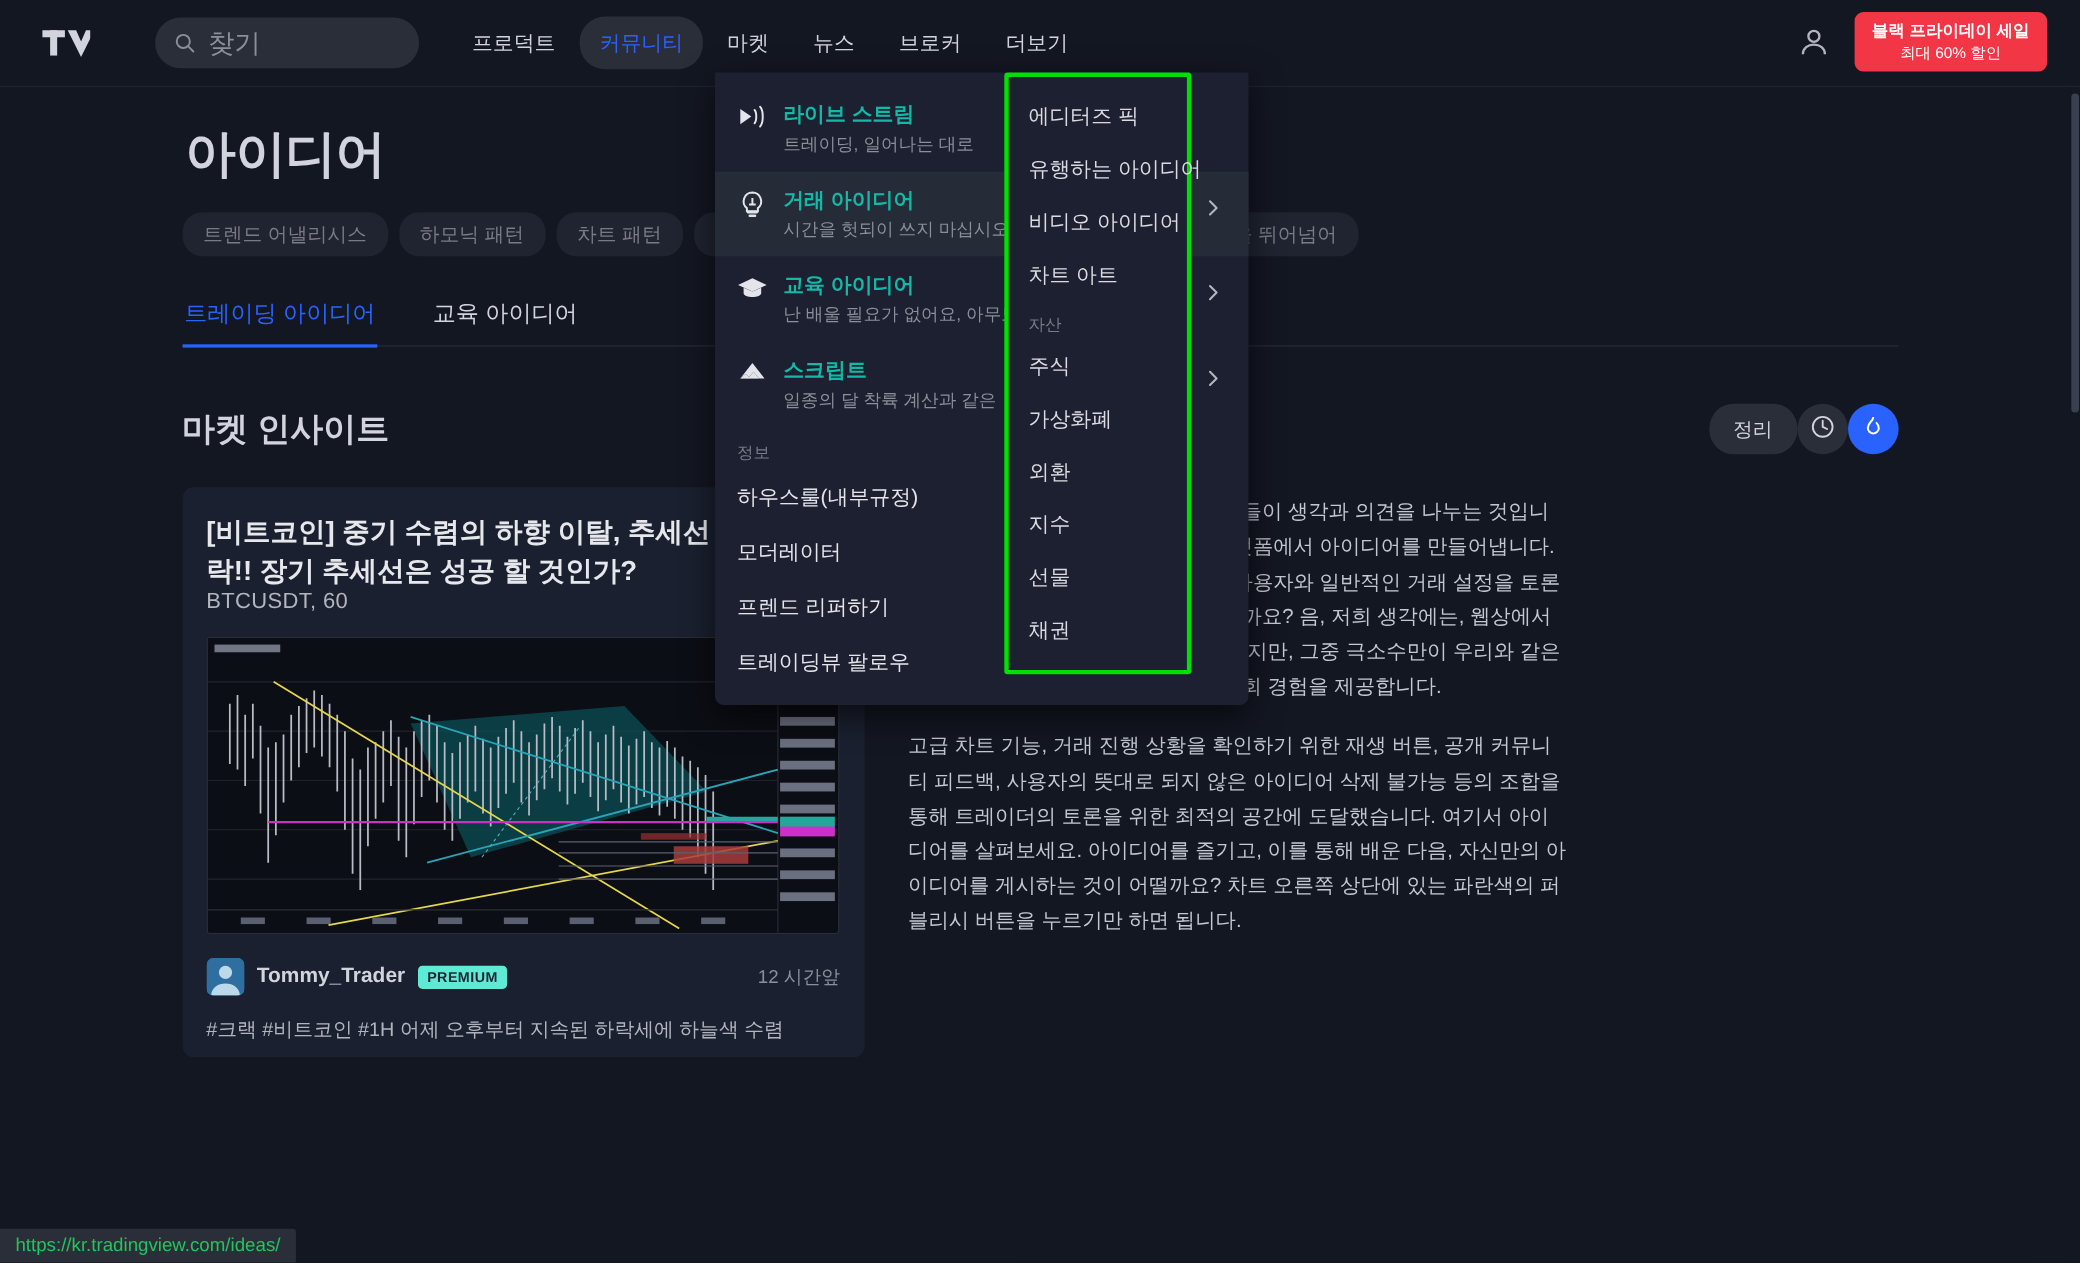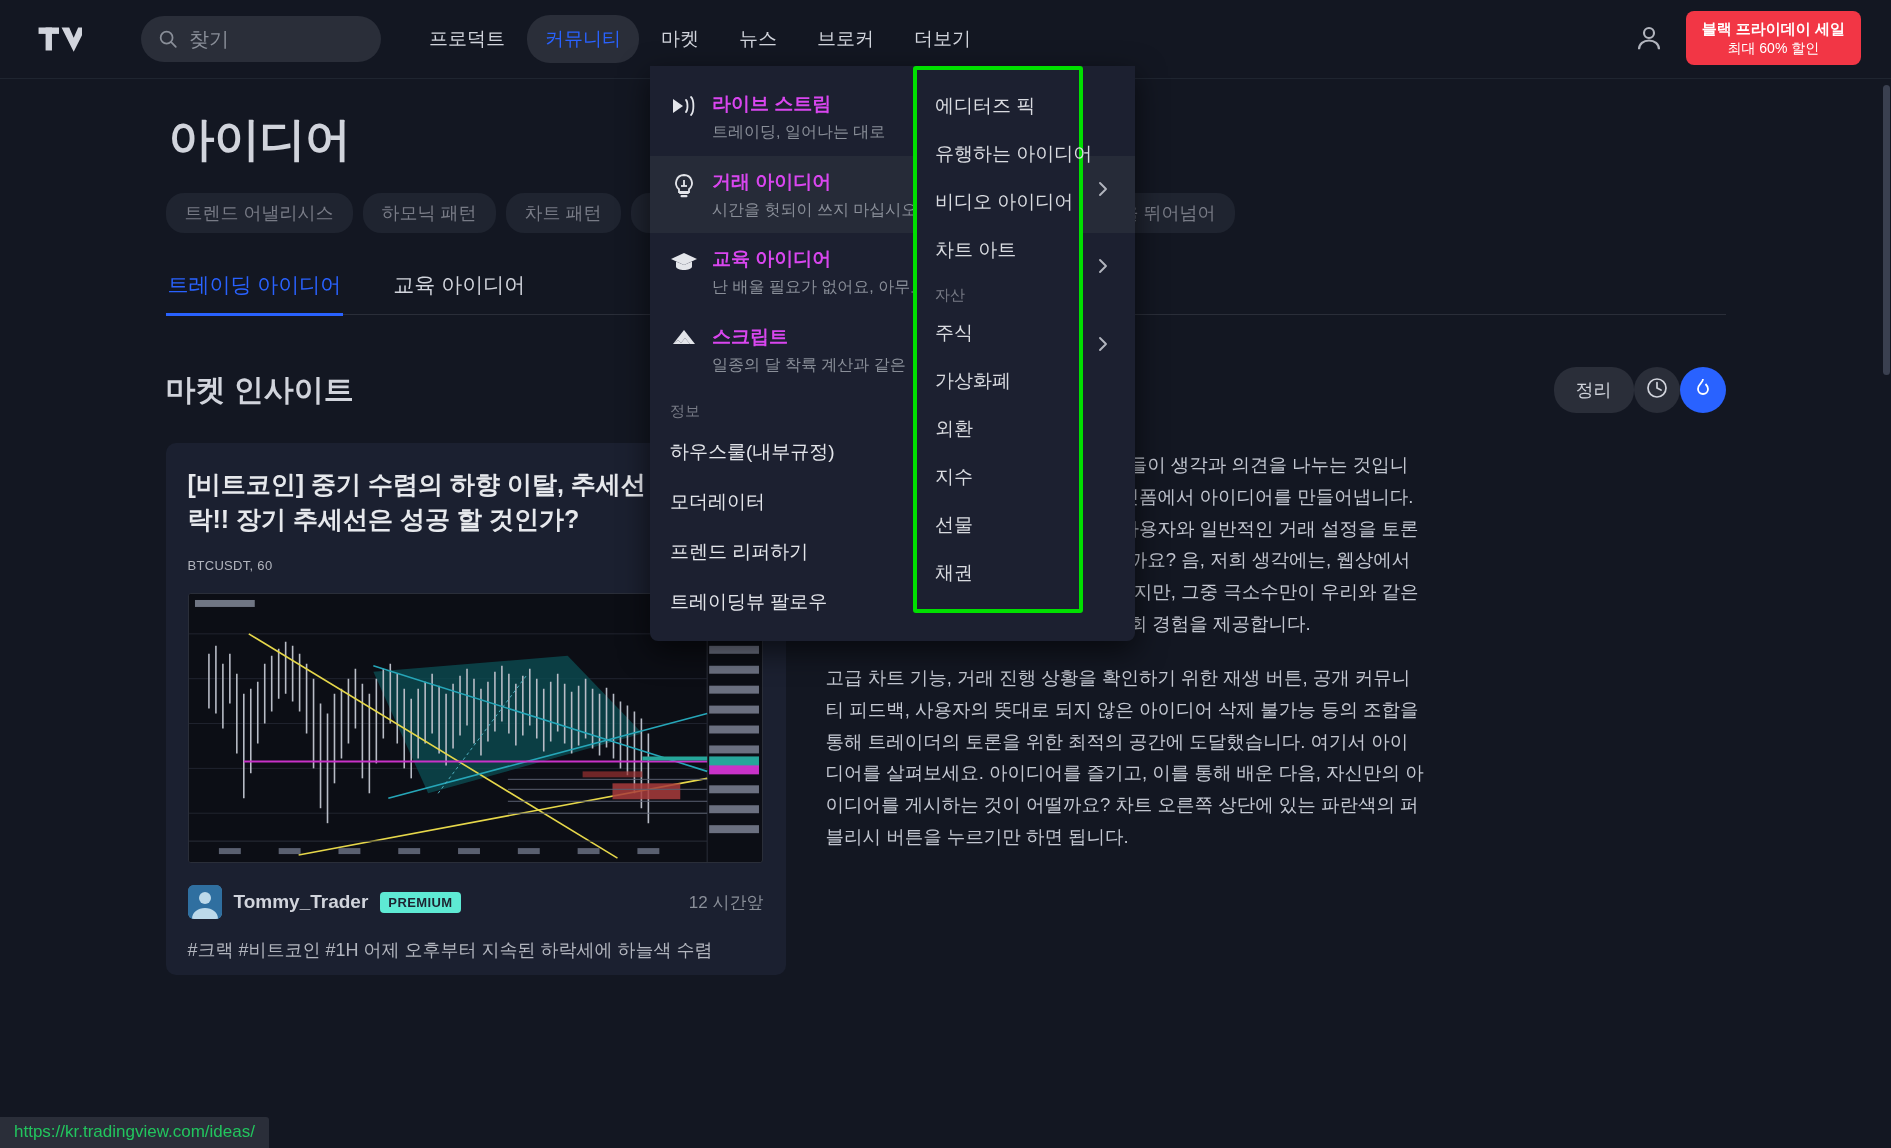--- a/index.html
+++ b/index.html
@@ -27,21 +27,21 @@
   .search-box {
     margin-left: 59px;
     width: 240px; height: 46px;
     background: #2a2e39;
     border-radius: 23px;
     display: flex; align-items: center;
     padding: 0 16px;
     cursor: text;
   }
   .search-box .mag { width: 22px; height: 22px; flex: 0 0 22px; margin-right: 10px; }
-  .search-box .ph { color: #8a8f99; font-size: 20px; }
+  .search-box .ph { color: #8a8f99; font-size: 24px; }
 
   .nav { display: flex; align-items: center; margin-left: 30px; gap: 4px; }
   .nav-item {
     font-size: 19px; color: #d1d4dc;
     padding: 11px 18px; border-radius: 23px;
     cursor: pointer; white-space: nowrap;
   }
   .nav-item.active { background: #2a2e39; color: #2962ff; }
 
   .header-right {
@@ -100,21 +100,21 @@
   .round-btn.primary { background: #2962ff; }
 
   
   .body-cols { display: flex; gap: 40px; margin-top: 30px; width: 1560px; }
 
   .card {
     background: #1b2030; border-radius: 10px;
     width: 620px; padding: 24px 22px 10px 22px;
   }
   .card-title { font-size: 25px; font-weight: bold; color: #e6e8ec; line-height: 1.38; }
-  .card-symbol { margin-top: 22px; font-size: 13px; color: #b2b5be; letter-spacing: .3px; }
+  .card-symbol { font-size: 20px; color: #b2b5be; letter-spacing: .3px; }
 
   .chart-wrap {
     margin-top: 20px; width: 575px; height: 270px;
     background: #0c0e15; border: 1px solid #2a2e39; border-radius: 3px;
     position: relative; overflow: hidden;
   }
   .chart-wrap svg { position: absolute; inset: 0; }
 
   .author-row { display: flex; align-items: center; margin-top: 22px; }
   .avatar {
@@ -142,21 +142,21 @@
     box-shadow: 0 10px 30px rgba(0,0,0,.6);
     z-index: 60; padding: 12px 0 14px 0;
   }
   .dd-item {
     display: flex; align-items: flex-start;
     padding: 13px 24px 13px 20px; cursor: pointer; position: relative;
   }
   .dd-item.hovered { background: #262b38; }
   .dd-ico { width: 28px; flex: 0 0 28px; margin-right: 14px; margin-top: 4px; }
   .dd-texts { flex: 1; }
-  .dd-label { font-size: 19px; font-weight: bold; color: #d946ef; }
+  .dd-label { font-size: 19px; font-weight: bold; color: #14b8a6; }
   .dd-sub { font-size: 16px; color: #8a8f99; margin-top: 4px; line-height: 1.35; }
   .dd-arrow { width: 16px; flex: 0 0 16px; margin-top: 12px; margin-left: 8px; }
 
   .dd-group-label {
     font-size: 15px; color: #787b86;
     padding: 14px 20px 6px 20px;
   }
   .dd-link {
     font-size: 19px; color: #e3e5ea;
     padding: 12px 20px; cursor: pointer;

